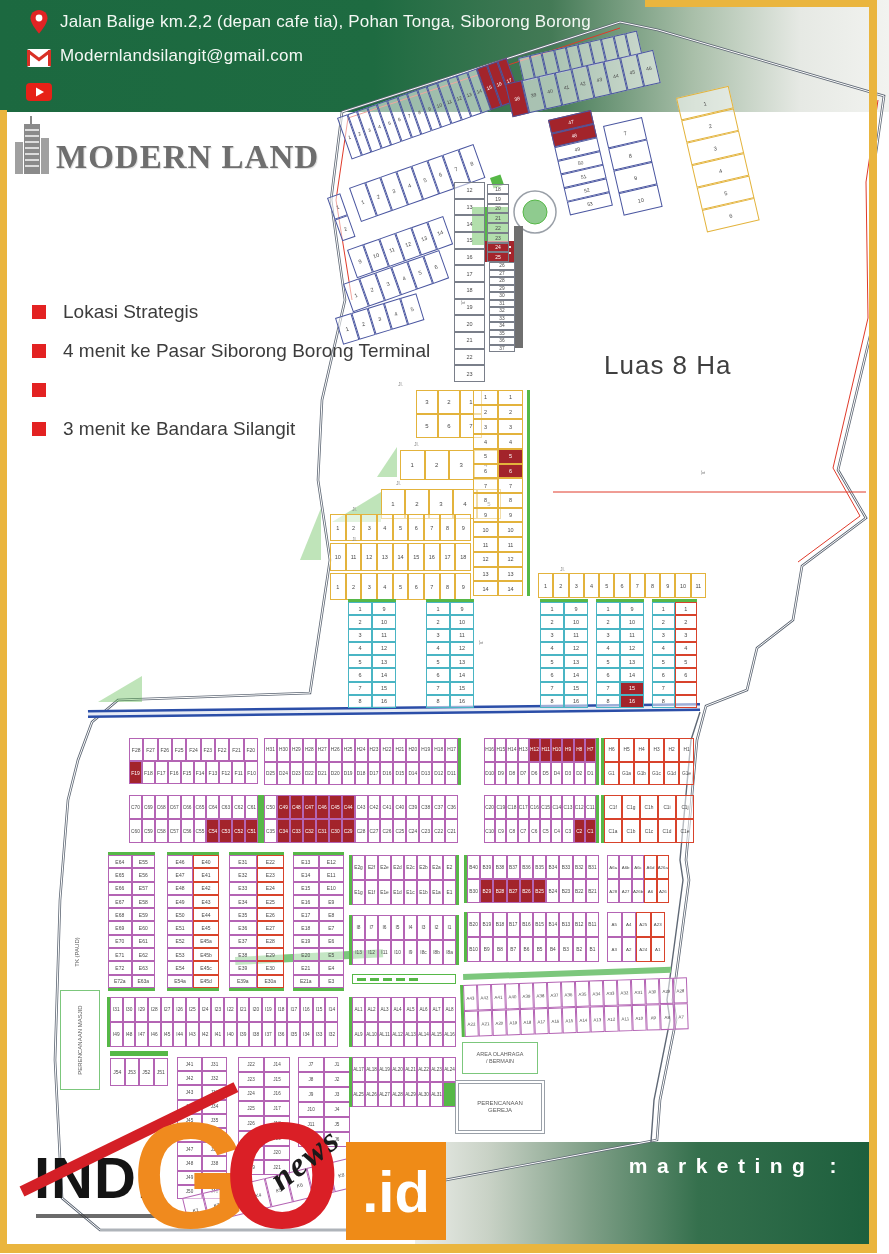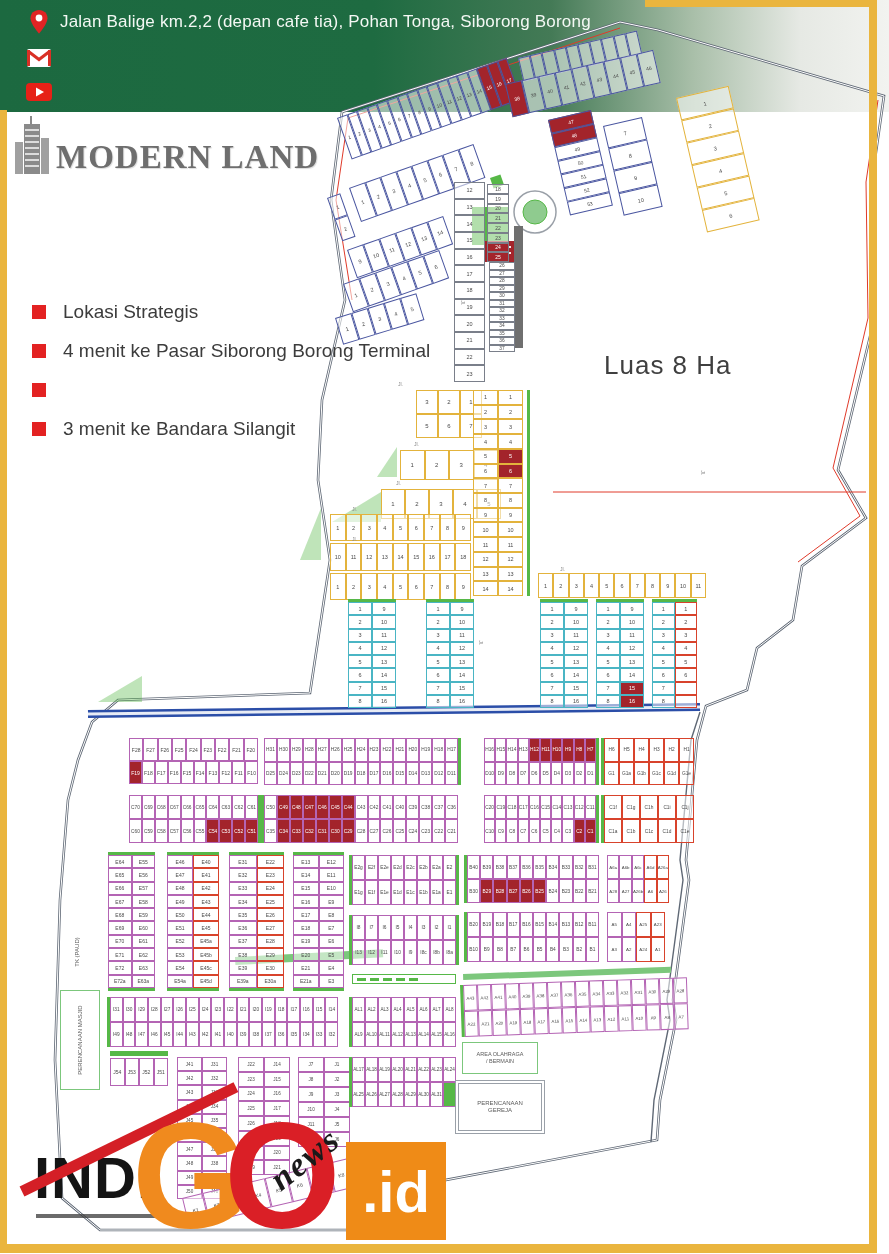--- a/index.html
+++ b/index.html
@@ -91,28 +91,34 @@
       <span>Jalan Balige km.2,2 (depan cafe tia), Pohan Tonga, Siborong Borong</span>
     </div>
     <div class="hdr-ic" style="top:46px">
       <svg width="24" height="18" viewBox="0 0 24 18">
           <rect width="24" height="18" rx="2" fill="#fff"></rect>
           <path d="M1.5 2.5 L12 10.5 L22.5 2.5" stroke="#d93025" stroke-width="3" fill="none"></path>
           <rect x="0" y="1" width="3" height="16" fill="#d93025"></rect>
           <rect x="21" y="1" width="3" height="16" fill="#d93025"></rect>
         </svg>
     </div>
+    <div class="hdr-row" style="top:44px;height:24px">
+      <span>Modernlandsilangit@gmail.com</span>
+    </div>
     <div class="hdr-ic" style="top:80px">
       <svg width="26" height="18" viewBox="0 0 26 18">
           <rect width="26" height="18" rx="4" fill="#e62117"></rect>
           <path d="M10 4.5 L18 9 L10 13.5 Z" fill="#fff"></path>
         </svg>
     </div>
   </div>
 
+  <div id="mktbar">
+    <span class="mtxt">marketing :</span>
+  </div>
 
   <svg id="mapsvg" width="889" height="1254" viewBox="0 0 889 1254">
     <path d="M342,112 L620,22 L658,30 L884,96 L872,180 L874,320 L838,470 L866,518 L802,566 L793,620 L757,648 L747,690 L706,706 L697,740 L686,860 L689,880 L673,1000 L676,1020 L660,1100 L657,1140 L430,1183 L417,1230 L100,1230 L62,1198 L55,1060 L60,900 L68,800 L78,760 L92,722 L118,700 L310,693 L318,640 L330,560 L318,480 L322,400 L345,300 L331,200 Z" fill="none" stroke="#5f6875" stroke-width="2.6"></path>
     <path d="M342,112 L620,22 L658,30 L884,96 L872,180 L874,320 L838,470 L866,518 L802,566 L793,620 L757,648 L747,690 L706,706 L697,740 L686,860 L689,880 L673,1000 L676,1020 L660,1100 L657,1140 L430,1183 L417,1230 L100,1230 L62,1198 L55,1060 L60,900 L68,800 L78,760 L92,722 L118,700 L310,693 L318,640 L330,560 L318,480 L322,400 L345,300 L331,200 Z" fill="none" stroke="#ffffff" stroke-width="1"></path>
     <path d="M700,712 L691,740 L680,860 L683,880 L667,1000 L670,1020 L654,1100 L651,1142" fill="none" stroke="#5f6875" stroke-width="1.4"></path>
     <path d="M352,300 L336,200 L348,118 L620,28" fill="none" stroke="#e03a2a" stroke-width="1"></path>
     <path d="M878,100 L866,182 L868,318 L833,468 L860,516 L798,562" fill="none" stroke="#e03a2a" stroke-width="1"></path>
     <path d="M553,492 L866,492" fill="none" stroke="#e03a2a" stroke-width="1"></path>
     <path d="M88,714 L700,707" stroke="#2b4ea8" stroke-width="8" fill="none"></path>
     <path d="M88,714 L700,707" stroke="#e8ecf5" stroke-width="3" fill="none"></path>

